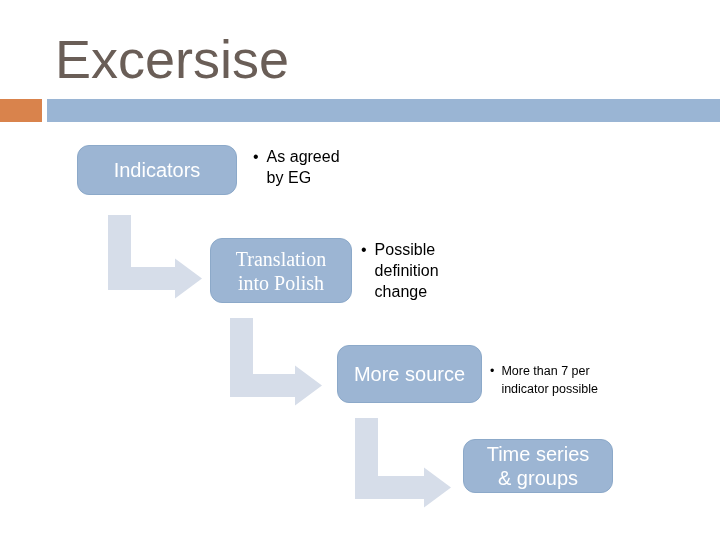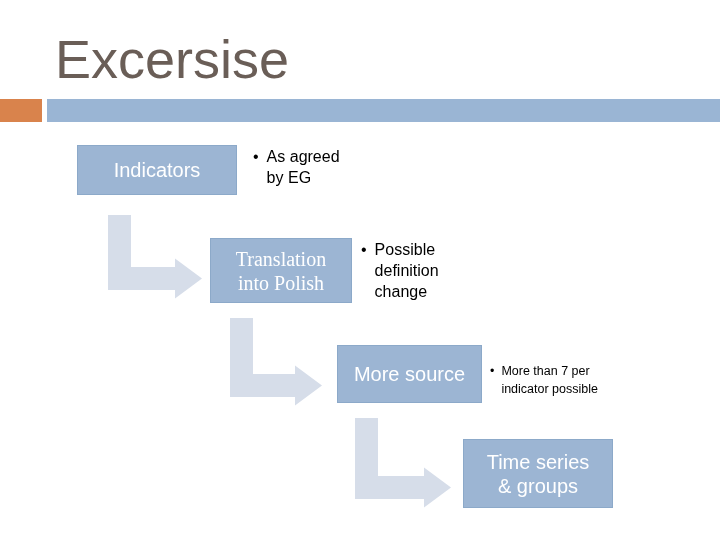--- a/index.html
+++ b/index.html
@@ -49,21 +49,21 @@
     height: 540px;
   }
   .arrows-layer polygon {
     fill: var(--arrow-fill, #d6dde9);
   }
   .step-box {
     position: absolute;
     box-sizing: border-box;
     background: var(--box-fill, #9cb5d3);
     border: 1px solid var(--box-border, #8ca9c9);
-    border-radius: 0;
+    border-radius: 12px;
     color: var(--box-text, #ffffff);
     font-size: 20px;
     line-height: 1.2;
     display: flex;
     align-items: center;
     justify-content: center;
     text-align: center;
     white-space: pre-line;
   }
   .note {
@@ -120,16 +120,16 @@
 change</div>
   </div>
 
   <div class="step-box" style="left:337px; top:345px; width:145px; height:58px;">More source</div>
   <div class="note small" style="left:490px; top:362px;">
     <span class="marker">•</span>
     <div class="note-text">More than 7 per
 indicator possible</div>
   </div>
 
-  <div class="step-box" style="left:463px; top:439px; width:150px; height:69px;">Time series
+  <div class="step-box" style="left:463px; top:439px; width:150px; height:54px;">Time series
 &amp; groups</div>
 
 </div>
 
 </body></html>

